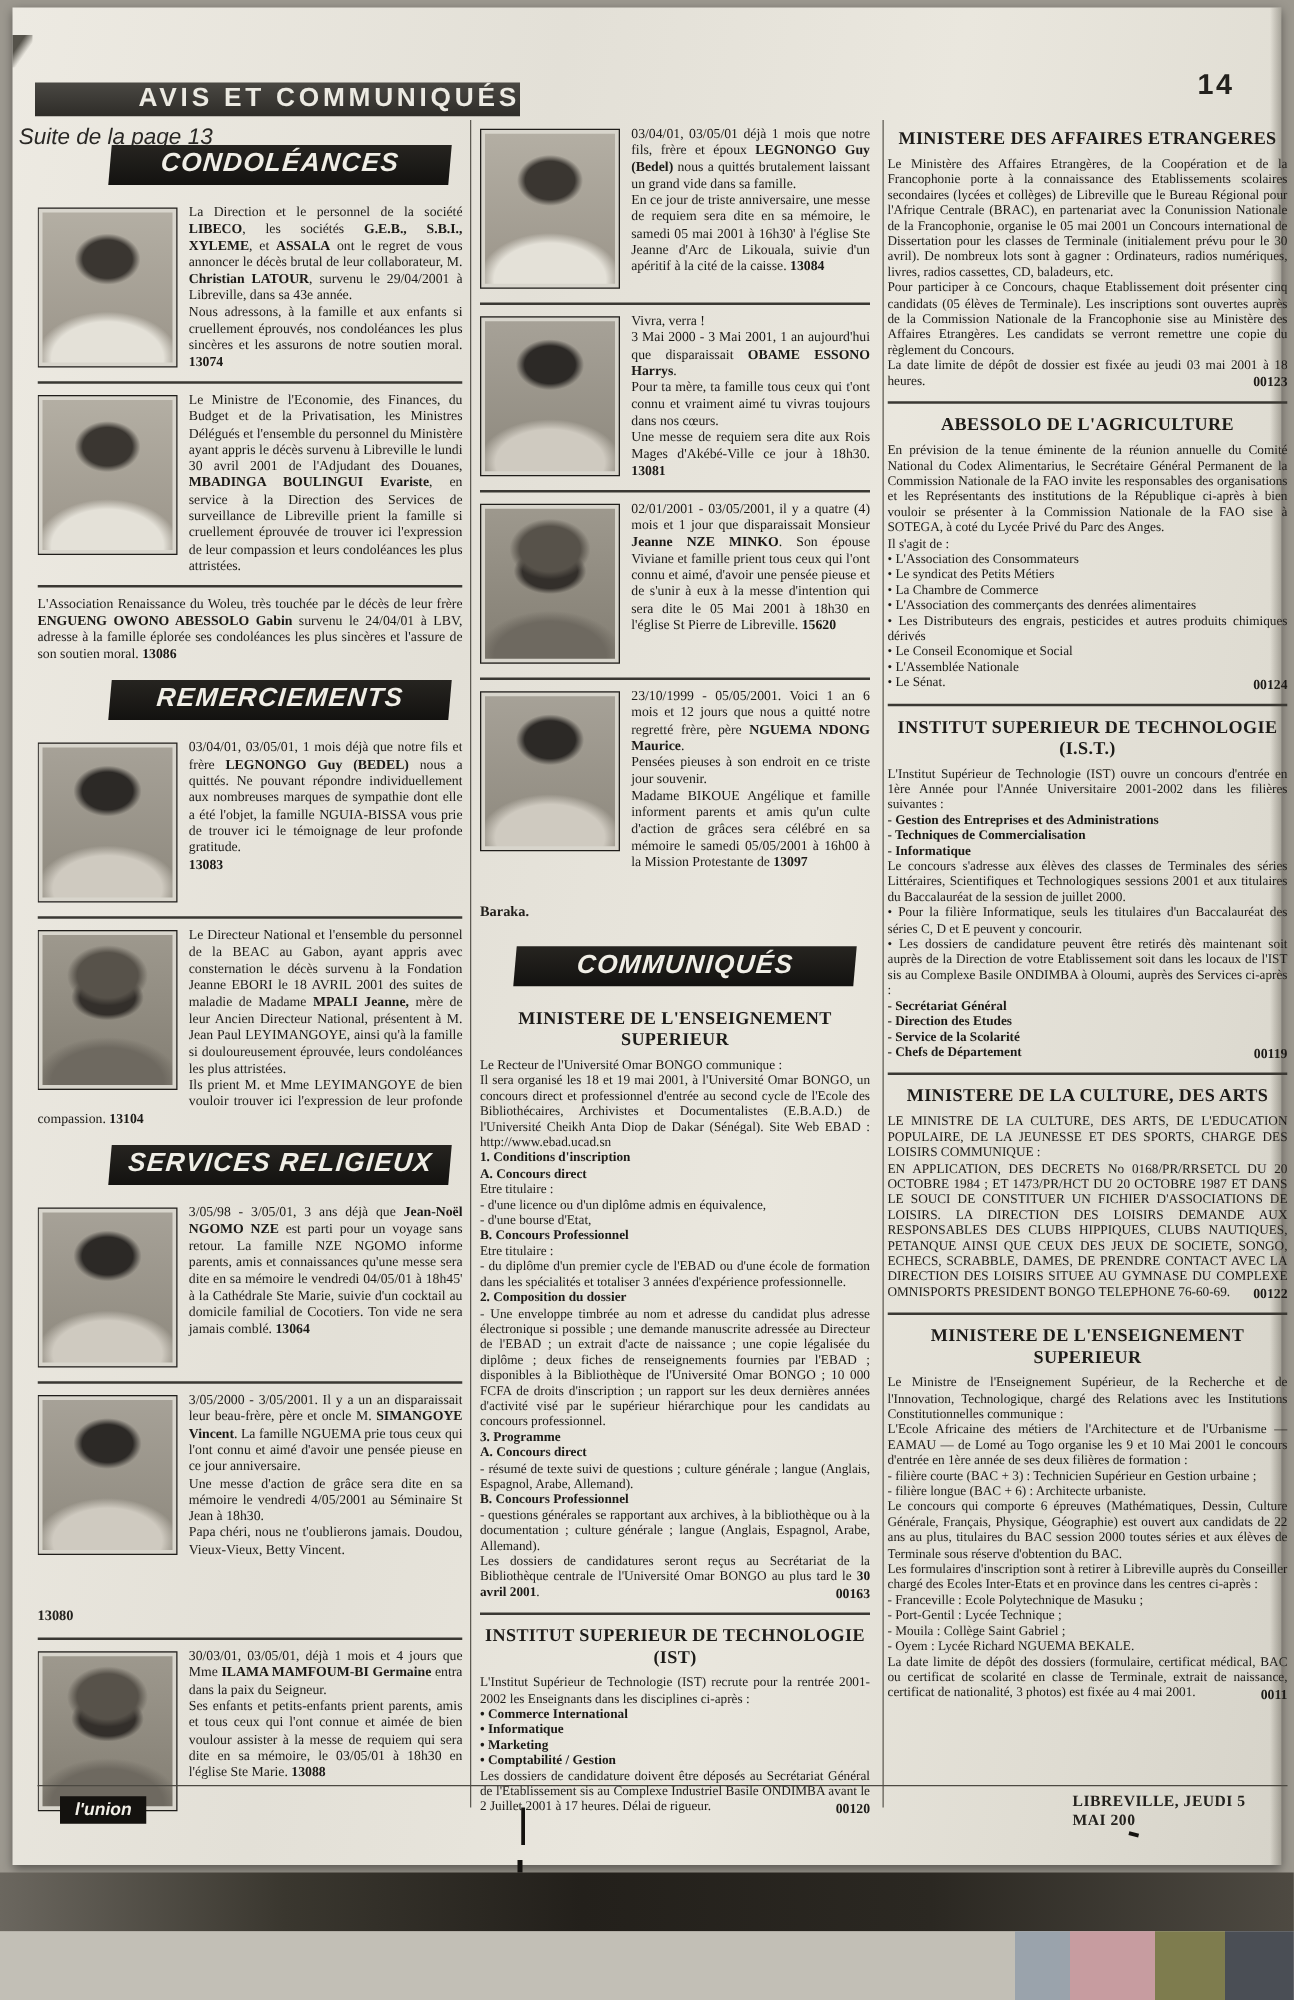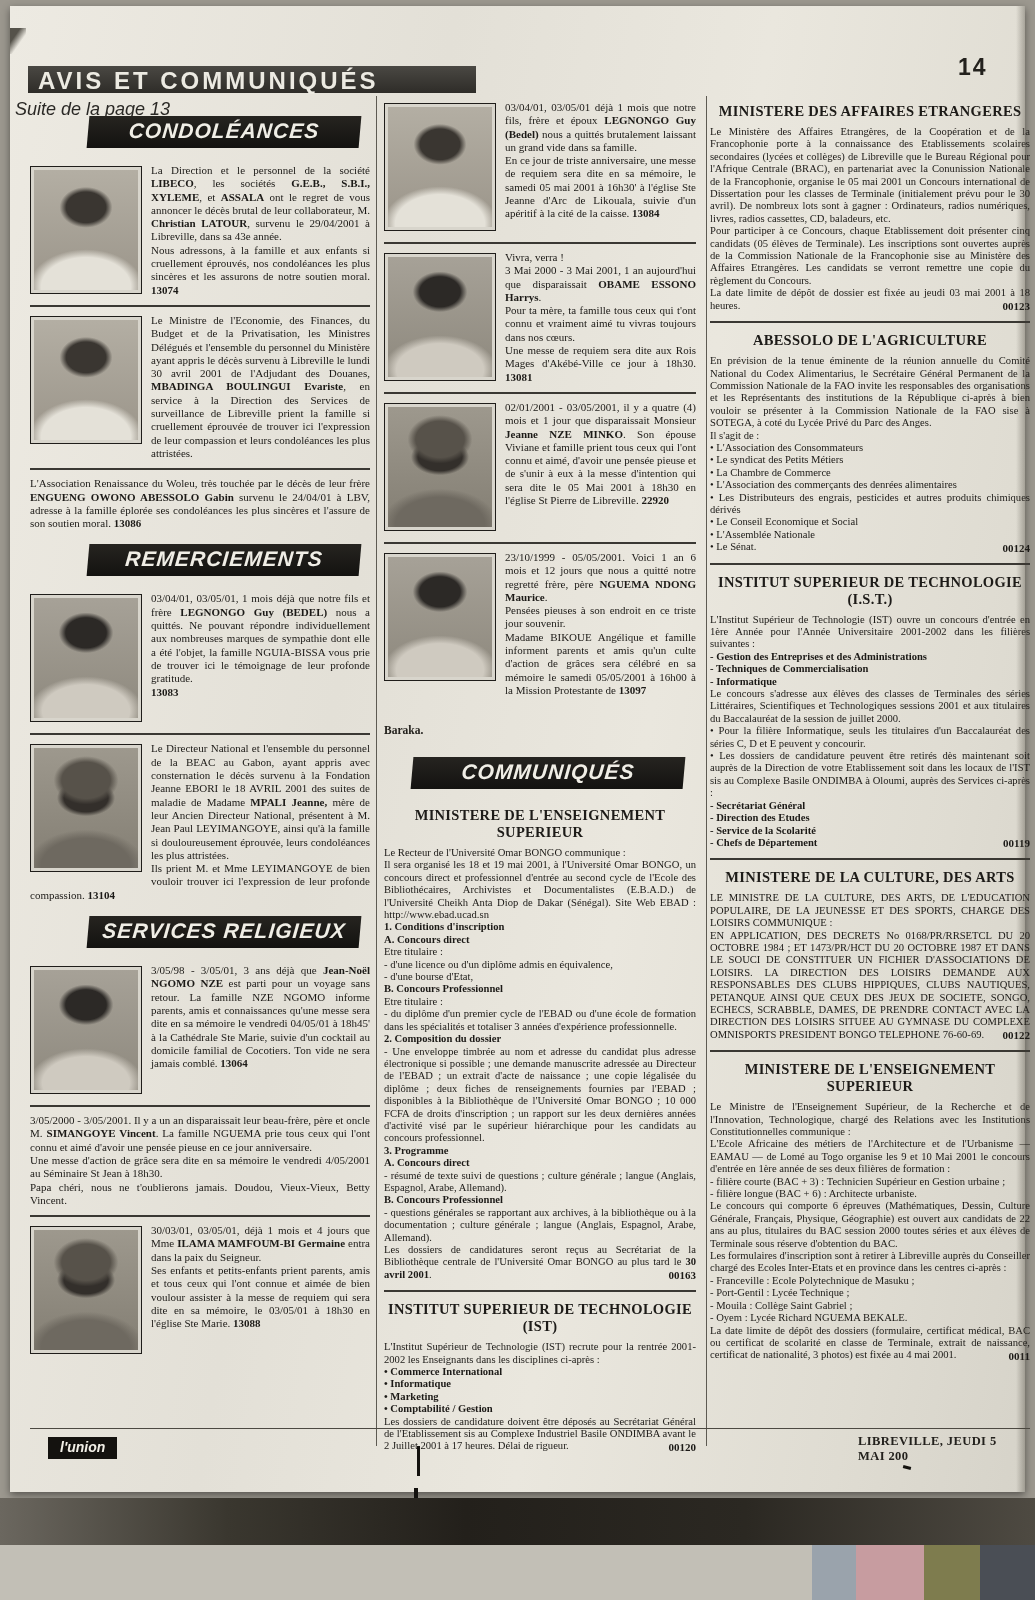--- a/index.html
+++ b/index.html
@@ -3,23 +3,23 @@
 <meta charset="utf-8">
 <style>
   html,body{margin:0;padding:0;}
   body{width:1035px;height:1600px;position:relative;background:#9c988f;font-family:"Liberation Serif",serif;color:#1c1a17;overflow:hidden;}
   .page{position:absolute;left:10px;top:6px;width:1015px;height:1486px;
     background:linear-gradient(100deg,#edeae2 0%,#e3e0d7 35%,#eae7de 60%,#dfdcd2 85%,#d6d3c9 100%);
     box-shadow:0 3px 8px rgba(0,0,0,.45);}
   .page::after{content:"";position:absolute;right:0;top:0;width:9px;height:100%;
     background:linear-gradient(90deg,rgba(0,0,0,0),rgba(60,55,45,.35));}
   .pagenum{position:absolute;left:948px;top:48px;font-family:"Liberation Sans",sans-serif;font-weight:bold;font-size:23px;letter-spacing:2px;color:#23211d;}
-  .masthead{position:absolute;left:18px;top:60px;width:448px;height:27px;background:linear-gradient(#4a4843,#2e2c28);
-    color:#eceae2;font-family:"Liberation Sans",sans-serif;font-weight:bold;font-size:24px;letter-spacing:3px;
-    padding:1px 0 0 10px;box-sizing:border-box;}
+  .masthead{position:absolute;left:18px;top:60px;width:388px;height:27px;background:linear-gradient(#4a4843,#2e2c28);
+    color:#eceae2;font-family:"Liberation Sans",sans-serif;font-weight:bold;font-size:21px;letter-spacing:3px;
+    padding:1px 0 0 10px;box-sizing:border-box;text-align:right;}
   .continuation{position:absolute;left:5px;top:93px;font-family:"Liberation Sans",sans-serif;font-style:italic;font-weight:normal;font-size:18px;color:#2a2825;}
   .vline{position:absolute;top:90px;height:1350px;width:1px;background:#5d5a52;}
   .col{position:absolute;overflow:hidden;}
   .col-left{left:20px;top:104px;width:340px;height:1345px;}
   .col-mid{left:374px;top:88px;width:312px;height:1360px;}
   .col-right{left:700px;top:88px;width:320px;height:1360px;}
   .banner{background:linear-gradient(#262420,#131210);color:#f0eee6;font-family:"Liberation Sans",sans-serif;
     font-style:italic;font-weight:bold;font-size:21px;text-align:center;padding:3px 4px 5px;transform:skewX(-5deg);
     margin:6px 10px 9px 58px;letter-spacing:1px;}
   .banner.wide{margin:10px 12px 9px 28px;}
@@ -106,20 +106,24 @@
 
     <div class="banner">SERVICES RELIGIEUX</div>
     <div class="stack">
       <div class="notice">
         <div class="photo v1">
             <div class="img"></div>
           </div>
         <div class="ntext">3/05/98 - 3/05/01, 3 ans déjà que <b>Jean-Noël NGOMO NZE</b> est parti pour un voyage sans retour. La famille NZE NGOMO informe parents, amis et connaissances qu'une messe sera dite en sa mémoire le vendredi 04/05/01 à 18h45' à la Cathédrale Ste Marie, suivie d'un cocktail au domicile familial de Cocotiers. Ton vide ne sera jamais comblé. <b>13064</b></div>
       </div>
       <div class="notice">
+        <div class="photo v1">
+          <div class="img"></div>
+          <div class="cap">13080</div>
+        </div>
         <div class="ntext">3/05/2000 - 3/05/2001. Il y a un an disparaissait leur beau-frère, père et oncle M. <b>SIMANGOYE Vincent</b>. La famille NGUEMA prie tous ceux qui l'ont connu et aimé d'avoir une pensée pieuse en ce jour anniversaire.<br>Une messe d'action de grâce sera dite en sa mémoire le vendredi 4/05/2001 au Séminaire St Jean à 18h30.<br>Papa chéri, nous ne t'oublierons jamais. Doudou, Vieux-Vieux, Betty Vincent.</div>
       </div>
       <div class="notice">
         <div class="photo v3">
             <div class="img"></div>
           </div>
         <div class="ntext">30/03/01, 03/05/01, déjà 1 mois et 4 jours que Mme <b>ILAMA MAMFOUM-BI Germaine</b> entra dans la paix du Seigneur.<br>Ses enfants et petits-enfants prient parents, amis et tous ceux qui l'ont connue et aimée de bien voulour assister à la messe de requiem qui sera dite en sa mémoire, le 03/05/01 à 18h30 en l'église Ste Marie. <b>13088</b></div>
       </div>
     </div>
   </div>
@@ -135,21 +139,21 @@
       <div class="notice">
         <div class="photo v1">
             <div class="img"></div>
           </div>
         <div class="ntext">Vivra, verra !<br>3 Mai 2000 - 3 Mai 2001, 1 an aujourd'hui que disparaissait <b>OBAME ESSONO Harrys</b>.<br>Pour ta mère, ta famille tous ceux qui t'ont connu et vraiment aimé tu vivras toujours dans nos cœurs.<br>Une messe de requiem sera dite aux Rois Mages d'Akébé-Ville ce jour à 18h30. <b>13081</b></div>
       </div>
       <div class="notice">
         <div class="photo v3">
             <div class="img"></div>
           </div>
-        <div class="ntext">02/01/2001 - 03/05/2001, il y a quatre (4) mois et 1 jour que disparaissait Monsieur <b>Jeanne NZE MINKO</b>. Son épouse Viviane et famille prient tous ceux qui l'ont connu et aimé, d'avoir une pensée pieuse et de s'unir à eux à la messe d'intention qui sera dite le 05 Mai 2001 à 18h30 en l'église St Pierre de Libreville. <b>22920</b></div>
+        <div class="ntext">02/01/2001 - 03/05/2001, il y a quatre (4) mois et 1 jour que disparaissait Monsieur <b>Jeanne NZE MINKO</b>. Son épouse Viviane et famille prient tous ceux qui l'ont connu et aimé, d'avoir une pensée pieuse et de s'unir à eux à la messe d'intention qui sera dite le 05 Mai 2001 à 18h30 en l'église St Pierre de Libreville. <b>15620</b></div>
       </div>
       <div class="notice">
         <div class="photo v1">
           <div class="img"></div>
           <div class="cap">Baraka.</div>
         </div>
         <div class="ntext">23/10/1999 - 05/05/2001. Voici 1 an 6 mois et 12 jours que nous a quitté notre regretté frère, père <b>NGUEMA NDONG Maurice</b>.<br>Pensées pieuses à son endroit en ce triste jour souvenir.<br>Madame BIKOUE Angélique et famille informent parents et amis qu'un culte d'action de grâces sera célébré en sa mémoire le samedi 05/05/2001 à 16h00 à la Mission Protestante de <b>13097</b></div>
       </div>
     </div>
 

